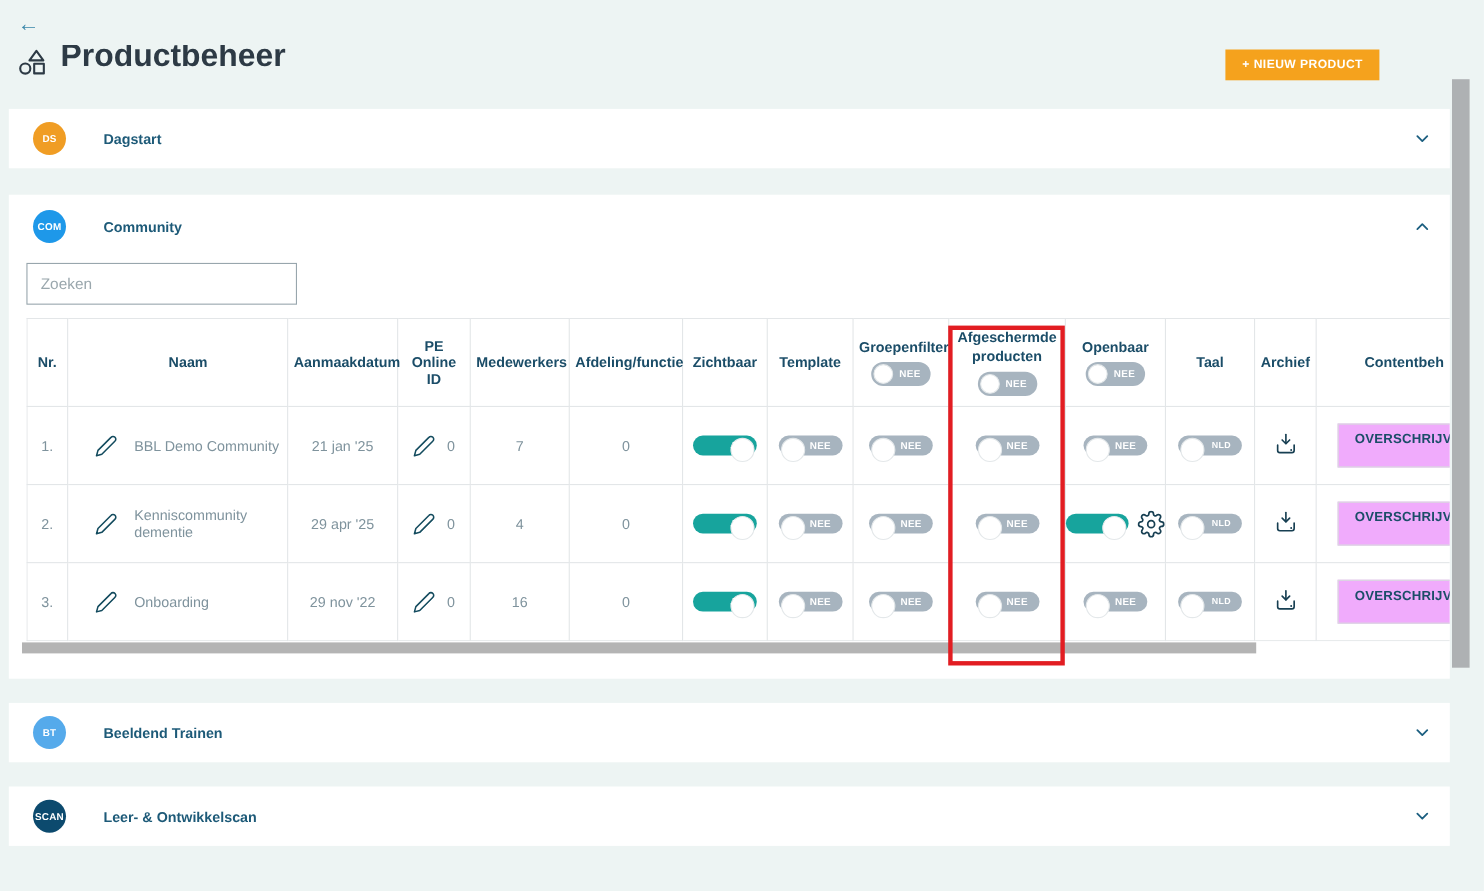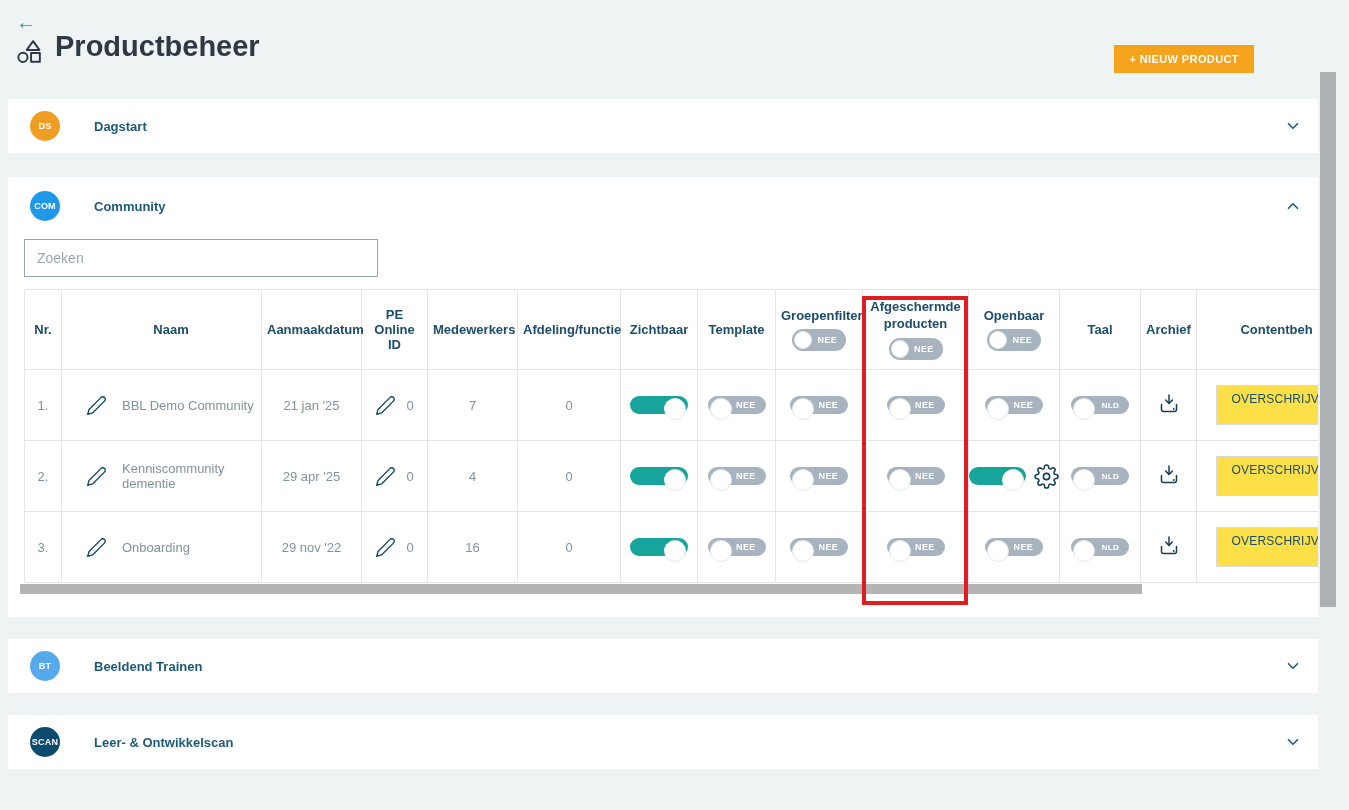--- a/index.html
+++ b/index.html
@@ -4,40 +4,40 @@
 <style>
   * { box-sizing: border-box; }
   html,body { margin:0; padding:0; }
   body { font-family:"Liberation Sans", sans-serif; }
   .page { position:relative; width:1349px; height:810px; background:#edf4f3; overflow:hidden; }
 
   
   .topbar { height:89px; padding:12px 0 0 16px; position:relative; }
   .back-link { display:inline-flex; align-items:center; gap:9px; color:#3a87aa; font-size:17px; text-decoration:none; cursor:pointer; }
   .back-arrow { font-size:20px; line-height:1; }
-  .title-clip { height:30px; overflow:hidden; display:flex; align-items:flex-end; gap:12px; margin-top:3px; }
+  .title-clip { height:30px; overflow:hidden; display:flex; align-items:flex-end; gap:12px; margin-top:8px; }
   .title-clip h1 { margin:0; font-size:29px; line-height:40px; font-weight:700; color:#2d3a45; white-space:nowrap; }
   .shapes-icon { flex:0 0 auto; margin-bottom:1px; }
   .new-product-btn { position:absolute; top:45px; right:95px; background:#f5a21d; color:#fff; border:none;
     font-family:"Liberation Sans",sans-serif; font-weight:700; font-size:11px; letter-spacing:.4px;
     padding:8px 15px; cursor:pointer; }
 
   
   .card { background:#fff; margin-left:8px; width:1310px; position:relative; }
   .card.m10 { margin-top:10px; } .card.m24 { margin-top:24px; } .card.m22 { margin-top:22px; }
   .section-head { height:54px; display:flex; align-items:center; padding-left:22px; position:relative; cursor:pointer; }
   .avatar { width:30px; height:30px; border-radius:50%; color:#fff; font-weight:700; font-size:9px;
     display:flex; align-items:center; justify-content:center; flex:0 0 auto; letter-spacing:.2px; }
   .section-label { margin-left:34px; color:#1d5a78; font-weight:700; font-size:13px; }
   .chevron { position:absolute; right:16px; top:50%; transform:translateY(-50%); width:18px; height:18px; cursor:pointer; }
 
   
   .community-card { height:440px; overflow:hidden; }
   .community-card .section-head { height:58px; }
-  .search-input { display:block; margin:4px 4px 12px 16px; width:354px; height:38px; border:1px solid #98a6ad;
+  .search-input { display:block; margin:4px 4px 12px 16px; width:246px; height:38px; border:1px solid #98a6ad;
     padding:0 12px; font-size:14px; color:#44545c; background:#fff; font-family:"Liberation Sans",sans-serif; }
   .search-input::placeholder { color:#9aa7ad; }
 
   .table-wrap { margin-left:16px; width:1294px; overflow:hidden; }
   table { border-collapse:collapse; table-layout:fixed; width:1332px; }
   th, td { border:1px solid #e3e6e8; padding:0; }
   th { height:80px; color:#1b4d68; font-size:13px; font-weight:700; text-align:center; vertical-align:middle; padding:0 5px; }
   td { height:71px; text-align:center; vertical-align:middle; color:#7f939d; font-size:13px; }
   .th-label { margin-bottom:5px; line-height:1.3; }
   td.cell-naam { text-align:left; padding-left:24px; }
@@ -54,22 +54,22 @@
     font-size:9px; font-weight:700; letter-spacing:.3px;margin-left:23px; }
   .toggle.on { background:#17a49d; }
   .toggle.on .knob { left:auto; right:2px; }
   .toggle.on .tlabel { right:auto; left:11px; }
   .toggle.sm { width:54px; height:22px; border-radius:11px; }
   .toggle.sm .knob { width:18px; height:18px; }
   .toggle.sm .tlabel { right:9px; font-size:9px; }
   .toggle .tlabel.tiny { font-size:8px; }
 
   .icon-btn { background:none; border:none; padding:0; cursor:pointer; line-height:0; }
-  .action-btn { width:122px; height:40px; border:1px solid #d8dcdd; background:#fde047; color:#1b4d68;
-    font-family:"Liberation Sans",sans-serif; font-weight:400; font-size:12px; letter-spacing:.2px;
+  .action-btn { width:122px; height:40px; border:1px solid #d8dcdd; background:#f0abfc; color:#1b4d68;
+    font-family:"Liberation Sans",sans-serif; font-weight:700; font-size:12px; letter-spacing:.2px;
     white-space:nowrap; overflow:hidden; text-align:left; padding:0 0 12px 15px; cursor:pointer; }
 
   .hscrollbar { height:10px; width:1122px; background:#b4b4b4; margin:1px 0 0 12px; }
   .vscrollbar { position:absolute; right:13px; top:72px; width:16px; height:535px; background:#aeb1b3; z-index:8; }
 
   .red-box { position:absolute; left:862px; top:296px; width:106px; height:309px;
     border:4px solid #e21d22; z-index:6; pointer-events:none; }
 
   svg { display:block; }
 </style>

